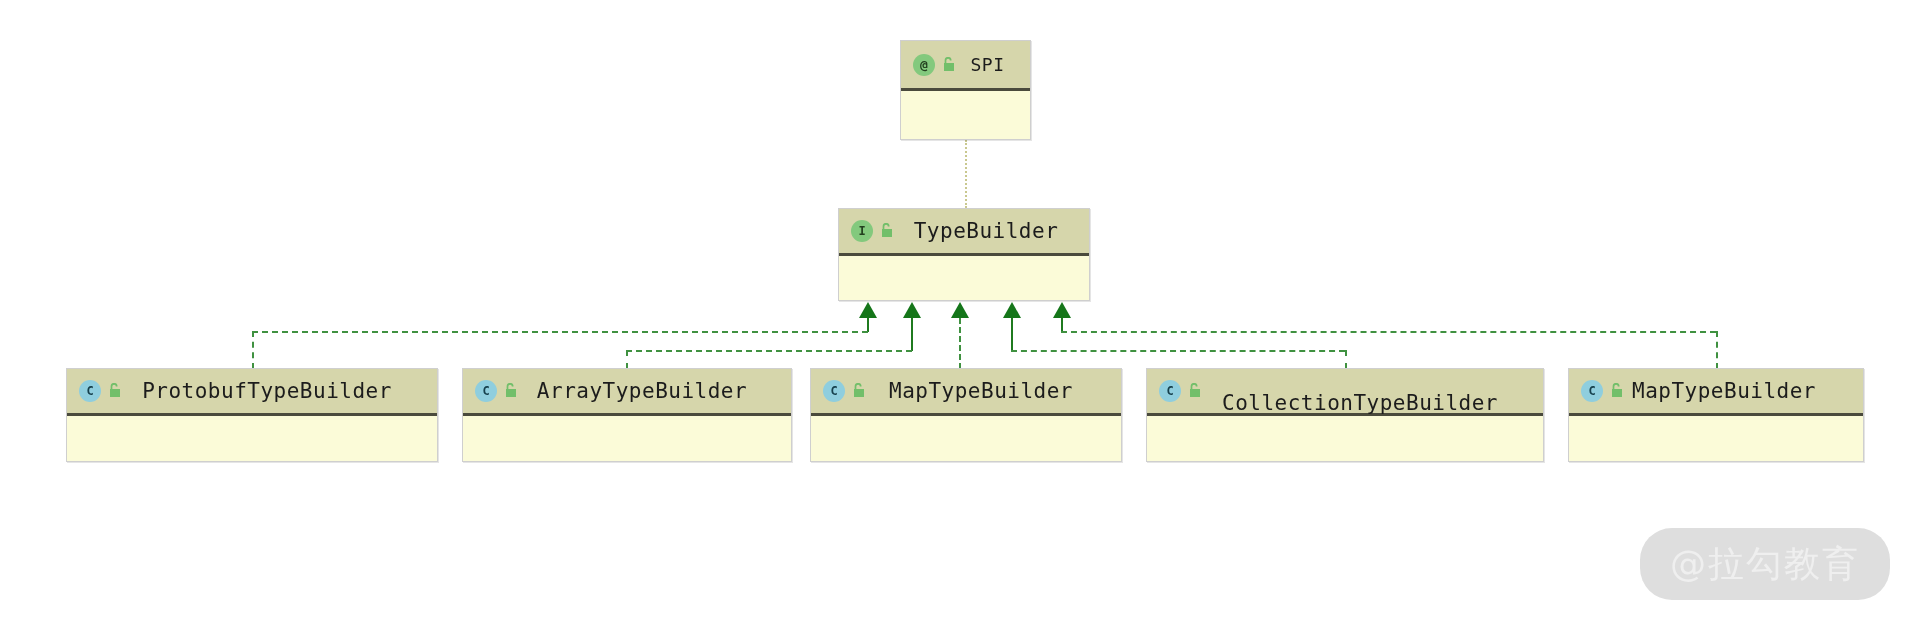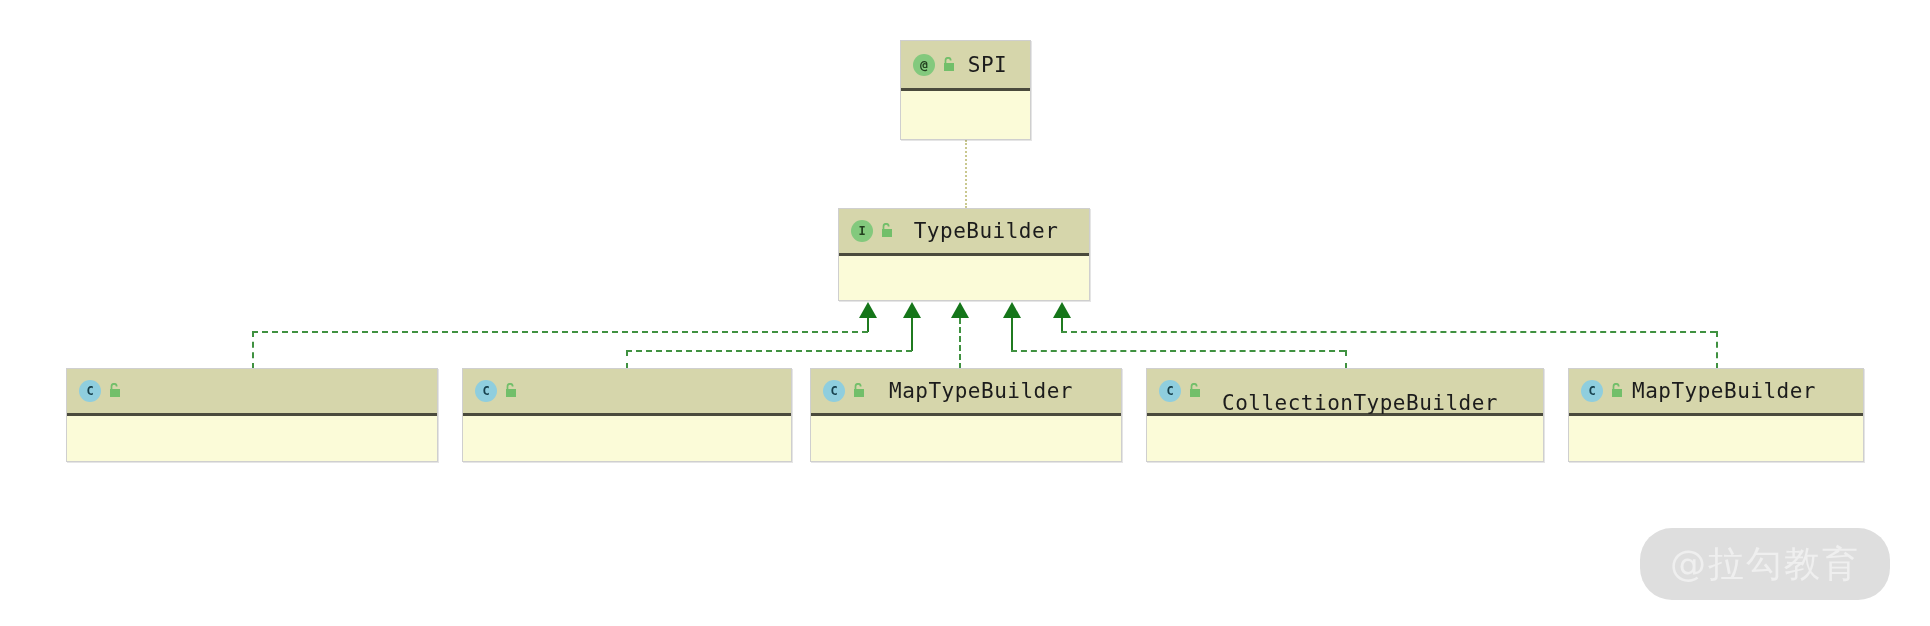--- a/index.html
+++ b/index.html
@@ -163,21 +163,21 @@
 
   <div class="uml-node" style="left:900px; top:40px; width:131px; height:100px;">
     <div class="uml-header" style="height:50px;">
       <span class="icon-cluster">
         <span class="badge badge-annotation">@</span>
         <svg class="vis-icon" viewBox="0 0 15 16">
           <rect x="3" y="6" width="10" height="8" fill="#72bf6a"></rect>
           <path d="M4.5 6 V3.4 A2.6 2.6 0 0 1 9.7 3.4" fill="none" stroke="#72bf6a" stroke-width="1.7"></path>
         </svg>
       </span>
-      <span class="uml-title" style="font-size:21px; margin-left:44px;">SPI</span>
+      <span class="uml-title" style="font-size:18px; margin-left:44px;">SPI</span>
     </div>
     <div class="uml-body" style="height:47px;"></div>
   </div>
 
   <div class="uml-node" style="left:838px; top:208px; width:252px; height:93px;">
     <div class="uml-header" style="height:47px;">
       <span class="icon-cluster">
         <span class="badge badge-interface">I</span>
         <svg class="vis-icon" viewBox="0 0 15 16">
           <rect x="3" y="6" width="10" height="8" fill="#72bf6a"></rect>
@@ -191,33 +191,35 @@
 
   <div class="uml-node" style="left:66px; top:368px; width:372px; height:94px;">
     <div class="uml-header" style="height:47px;">
       <span class="icon-cluster">
         <span class="badge badge-class">C</span>
         <svg class="vis-icon" viewBox="0 0 15 16">
           <rect x="3" y="6" width="10" height="8" fill="#72bf6a"></rect>
           <path d="M4.5 6 V3.4 A2.6 2.6 0 0 1 9.7 3.4" fill="none" stroke="#72bf6a" stroke-width="1.7"></path>
         </svg>
       </span>
+      <span class="uml-title" style="font-size:21px; margin-left:30px;">ProtobufTypeBuilder</span>
     </div>
     <div class="uml-body" style="height:44px;"></div>
   </div>
 
   <div class="uml-node" style="left:462px; top:368px; width:330px; height:94px;">
     <div class="uml-header" style="height:47px;">
       <span class="icon-cluster">
         <span class="badge badge-class">C</span>
         <svg class="vis-icon" viewBox="0 0 15 16">
           <rect x="3" y="6" width="10" height="8" fill="#72bf6a"></rect>
           <path d="M4.5 6 V3.4 A2.6 2.6 0 0 1 9.7 3.4" fill="none" stroke="#72bf6a" stroke-width="1.7"></path>
         </svg>
       </span>
+      <span class="uml-title" style="font-size:21px; margin-left:30px;">ArrayTypeBuilder</span>
     </div>
     <div class="uml-body" style="height:44px;"></div>
   </div>
 
   <div class="uml-node" style="left:810px; top:368px; width:312px; height:94px;">
     <div class="uml-header" style="height:47px;">
       <span class="icon-cluster">
         <span class="badge badge-class">C</span>
         <svg class="vis-icon" viewBox="0 0 15 16">
           <rect x="3" y="6" width="10" height="8" fill="#72bf6a"></rect>

